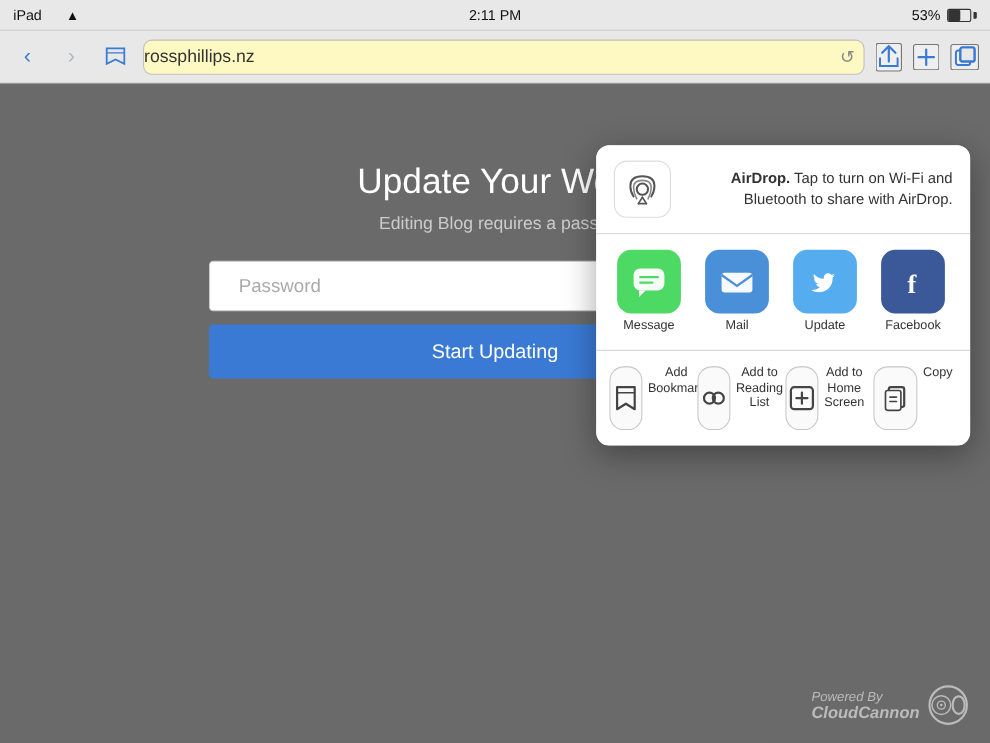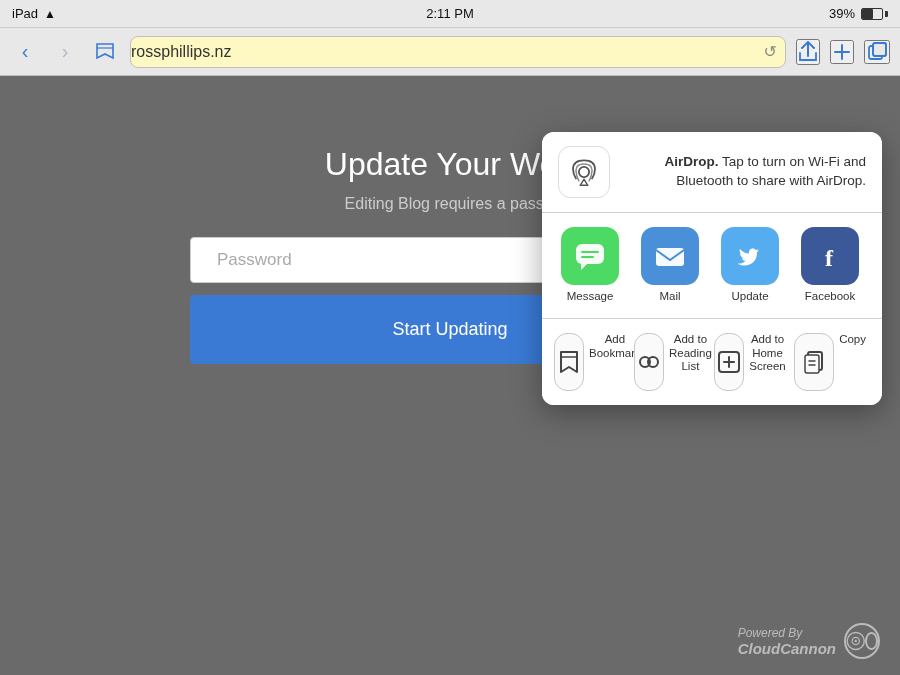--- a/index.html
+++ b/index.html
@@ -19,21 +19,21 @@
       background: #e8e8e8;
       display: flex;
       align-items: center;
       justify-content: space-between;
       padding: 0 12px;
       font-size: 13px;
       font-weight: 500;
       color: #111;
       border-bottom: 1px solid #ccc;
     }
-    .status-left { display: flex; align-items: center; gap: 6px; }
+    .status-left { display: flex; align-items: center; gap: 22px; }
     .status-center { position: absolute; left: 50%; transform: translateX(-50%); }
     .status-right { display: flex; align-items: center; gap: 6px; }
     .wifi-icon { font-size: 12px; }
     .battery-bar {
       display: inline-flex;
       align-items: center;
       gap: 2px;
     }
     .battery-body {
       width: 22px; height: 12px;
@@ -145,21 +145,21 @@
       color: #aaa;
       font-size: 17px;
       margin-bottom: 12px;
     }
     .start-btn {
       width: 100%;
       background: #3a7ad5;
       color: white;
       border: none;
       border-radius: 4px;
-      padding: 24px;
+      padding: 14px;
       font-size: 18px;
       cursor: pointer;
     }
 
     
     .powered-by {
       position: absolute;
       bottom: 16px;
       right: 20px;
       color: #aaa;
@@ -305,21 +305,21 @@
 </head>
 <body>
 
 <div class="status-bar">
   <div class="status-left">
     <span>iPad</span>
     <span class="wifi-icon">▲</span>
   </div>
   <div class="status-center">2:11 PM</div>
   <div class="status-right">
-    <span>39%</span>
+    <span>53%</span>
     <div class="battery-bar">
       <div class="battery-body">
           <div class="battery-fill"></div>
         </div>
       <div class="battery-tip"></div>
     </div>
   </div>
 </div>
 
 <div class="nav-bar">

